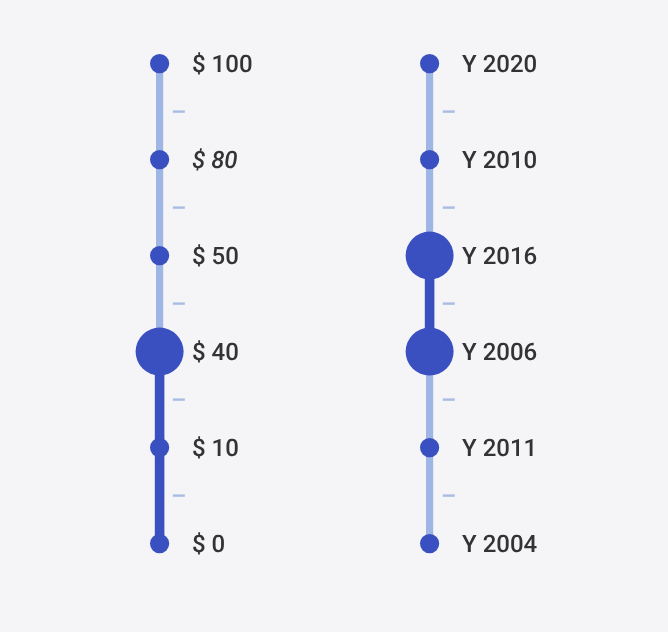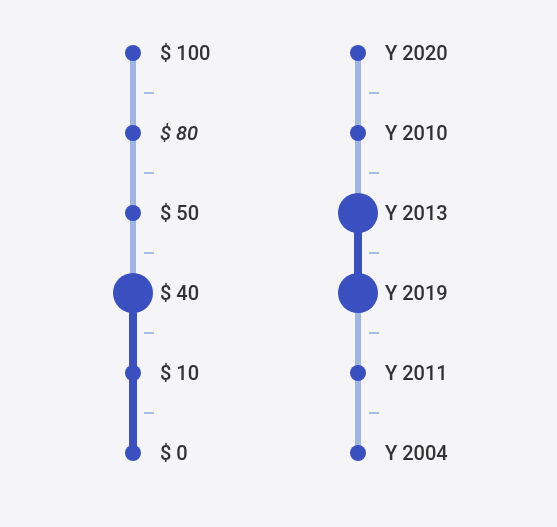--- a/index.html
+++ b/index.html
@@ -41,24 +41,24 @@
     <div class="slider" style="left: 355px;">
       <div class="track"></div>
       <div class="fill" style="top: 160px; height: 80px;"></div>
       <div class="dot" style="top: 0px;"></div>
       <div class="label" style="top: 0px;">Y 2020</div>
       <div class="minor" style="top: 40px;"></div>
       <div class="dot" style="top: 80px;"></div>
       <div class="label" style="top: 80px;">Y 2010</div>
       <div class="minor" style="top: 120px;"></div>
       <div class="dot" style="top: 160px;"></div>
-      <div class="label" style="top: 160px;">Y 2013</div>
+      <div class="label" style="top: 160px;">Y 2016</div>
       <div class="minor" style="top: 200px;"></div>
       <div class="dot" style="top: 240px;"></div>
-      <div class="label" style="top: 240px;">Y 2019</div>
+      <div class="label" style="top: 240px;">Y 2006</div>
       <div class="minor" style="top: 280px;"></div>
       <div class="dot" style="top: 320px;"></div>
       <div class="label" style="top: 320px;">Y 2011</div>
       <div class="minor" style="top: 360px;"></div>
       <div class="dot" style="top: 400px;"></div>
       <div class="label" style="top: 400px;">Y 2004</div>
       <div class="thumb" style="top: 240px;"></div>
       <div class="thumb" style="top: 160px;"></div>
     </div>
   </div>

